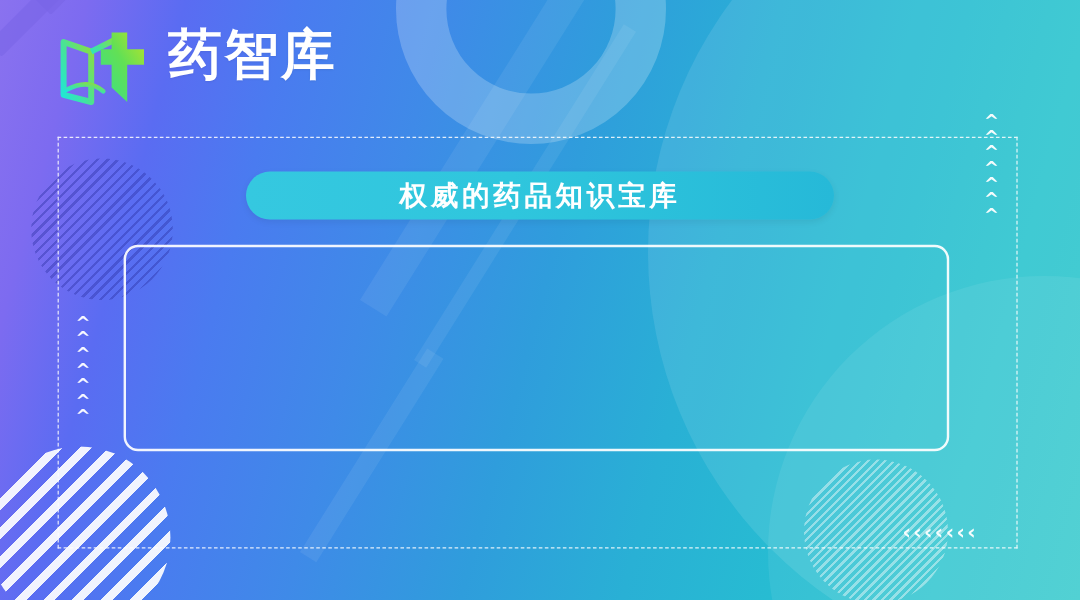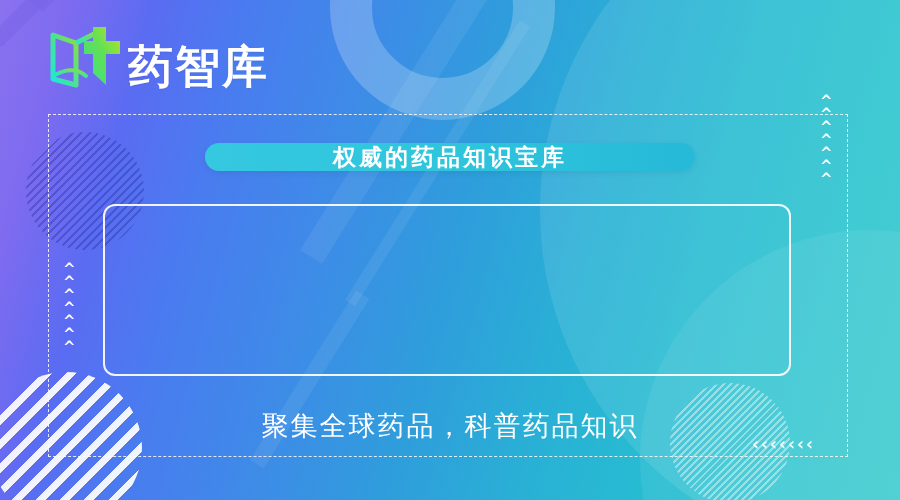--- a/index.html
+++ b/index.html
@@ -157,39 +157,39 @@
     font-weight: bold;
     opacity: 0.95;
     font-family: "DejaVu Sans", sans-serif;
   }
 
   
   .logo-wrap {
     position: absolute;
     left: 46px; top: 23px;
     display: flex;
-    align-items: flex-end;
-    gap: 4px;
+    align-items: flex-start;
+    gap: 16px;
   }
   .logo-mark { width: 78px; height: 66px; display: block; }
   .logo-text {
     color: #ffffff;
     font-size: 45px;
     font-weight: bold;
     letter-spacing: 2px;
     line-height: 1;
     text-shadow: 0 1px 2px rgba(0,0,0,0.07);
     white-space: nowrap;
   }
 
   
   .pill {
     position: absolute;
     left: 205px; top: 143px;
-    width: 490px; height: 28px;
+    width: 490px; height: 40px;
     border-radius: 22px;
     background: linear-gradient(90deg, #35c8e0 0%, #2fc6dd 45%, #26b9d8 100%);
     display: flex;
     align-items: center;
     justify-content: center;
     box-shadow: 0 2px 6px rgba(0,0,0,0.07);
   }
   .pill-text {
     color: #ffffff;
     font-size: 23px;
@@ -310,15 +310,14 @@
     </svg>
     <div class="logo-text">药智库</div>
   </div>
 
   <div class="pill">
     <div class="pill-text">权威的药品知识宝库</div>
   </div>
 
   <div class="title-frame"></div>
 
-  <div class="tagline">聚集全球药品，科普药品知识</div>
 
 </div>
 
 </body></html>

